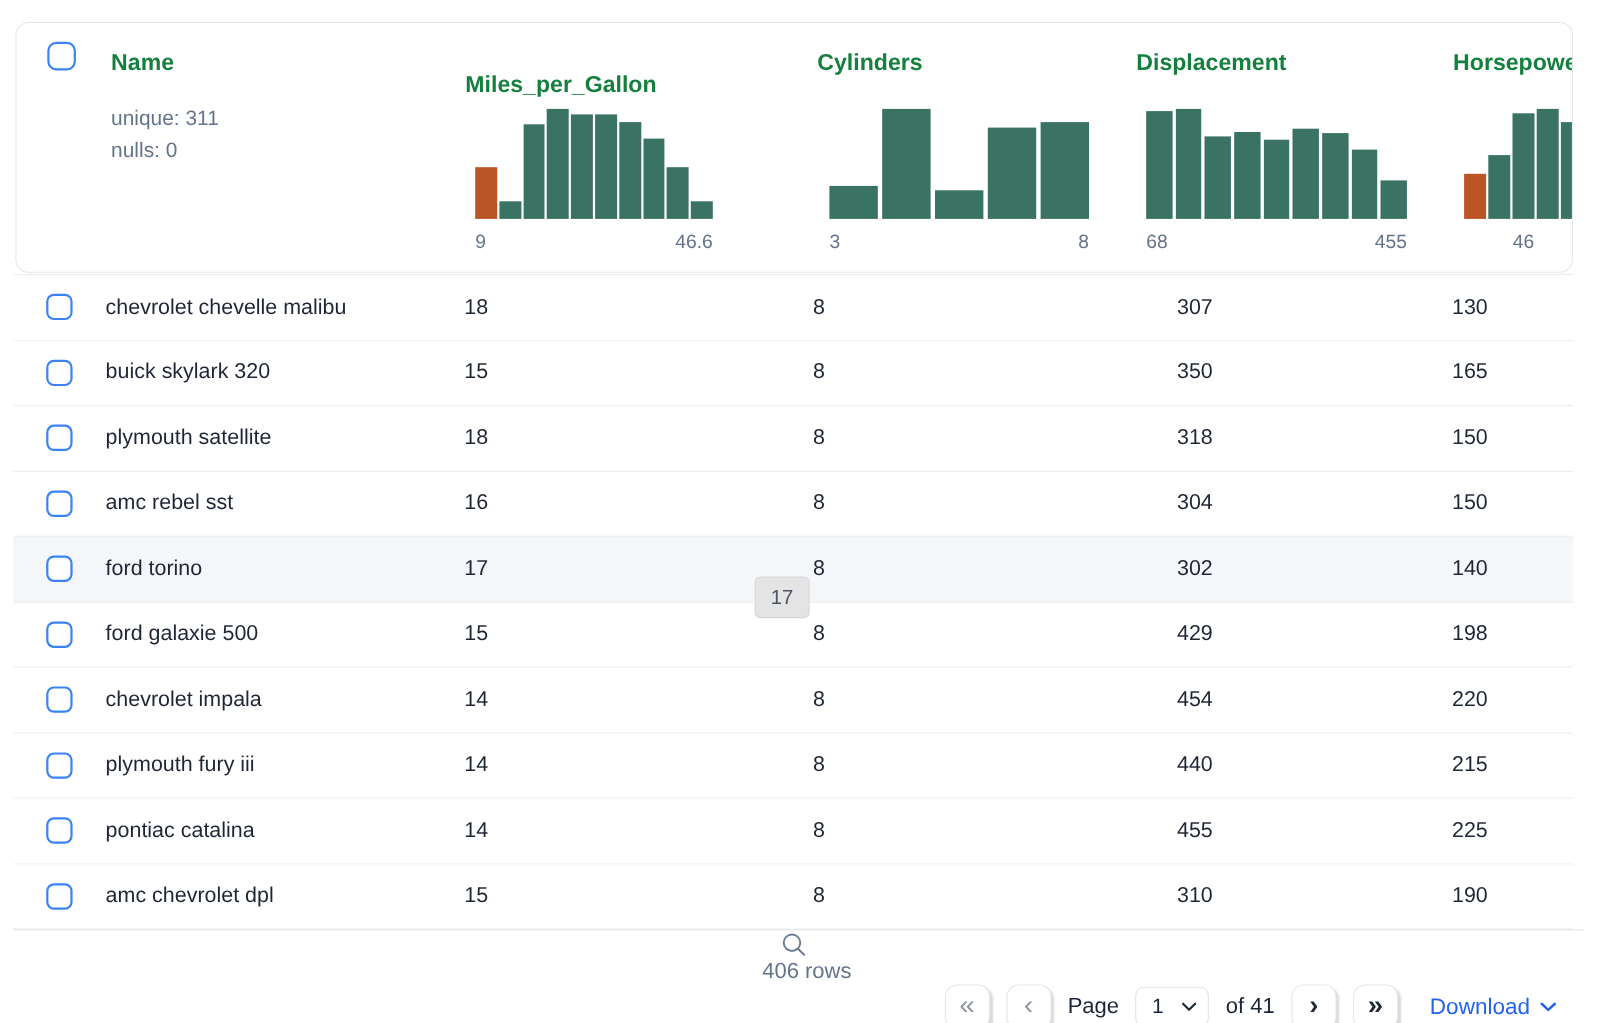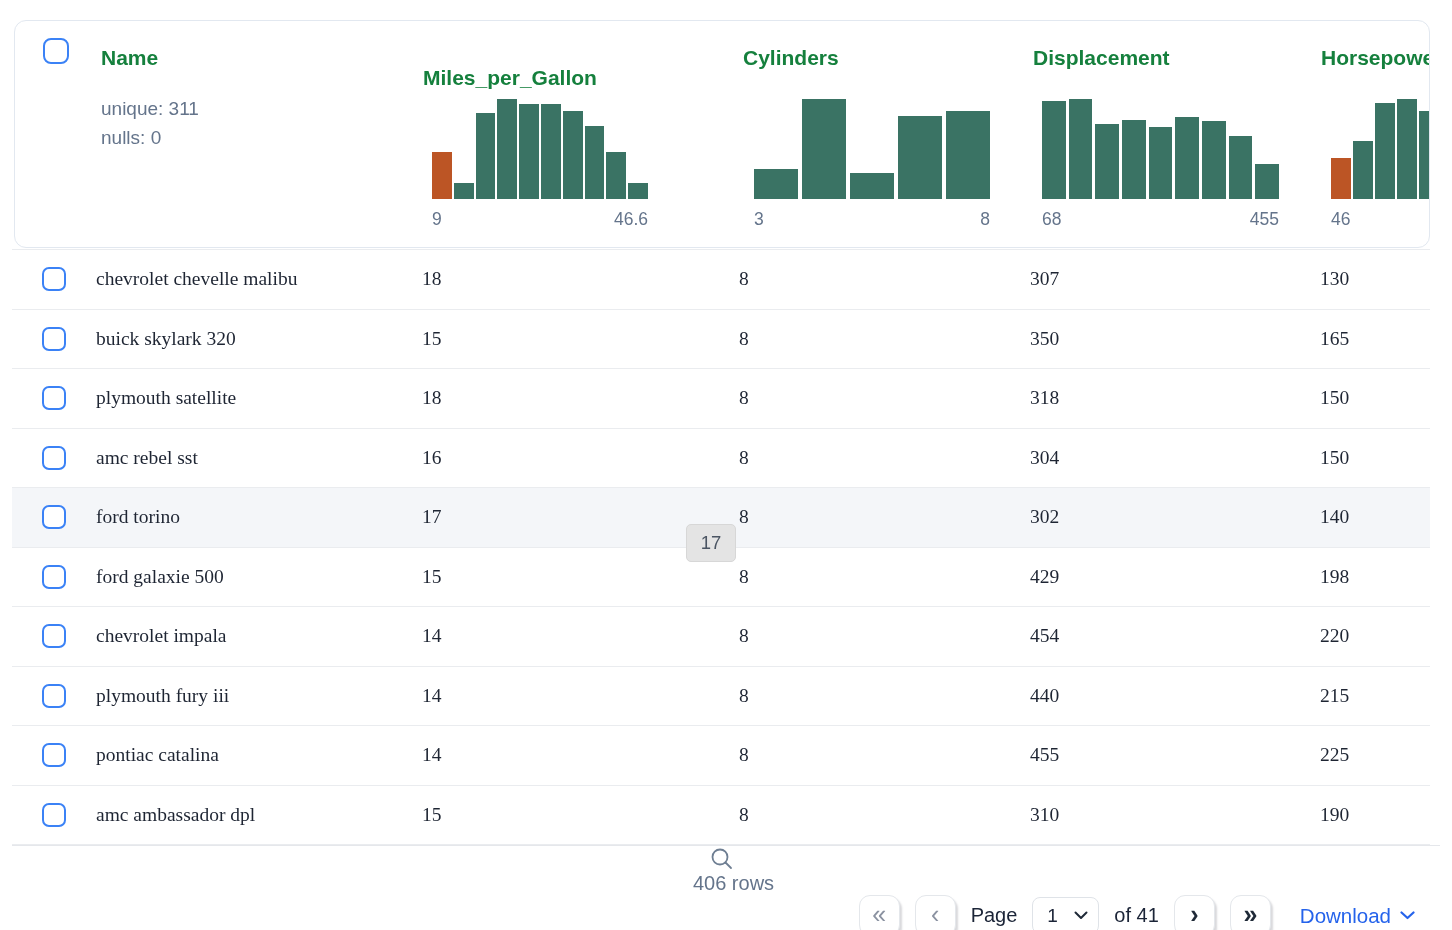--- a/index.html
+++ b/index.html
@@ -13,30 +13,30 @@
   .header-cb { position:absolute; left:28px; top:17px; width:26px; height:26px; border-radius:8px; }
   .col-title { position:absolute; top:25px; font-size:21px; color:#15803d; white-space:nowrap;font-weight:bold; }
   .name-title { left:86px; }
   .col-stats { position:absolute; left:86px; top:73px; font-size:19px; color:#64748b; line-height:29px; }
   .hist { position:absolute; top:78px; height:100px; display:flex; align-items:flex-end; }
   .hist .bar { flex:1 0 auto; }
   .hist-labels { position:absolute; top:188px; display:flex; justify-content:space-between;
     font-size:17.5px; color:#64748b; }
 
   
-  .rows { position:absolute; left:12px; top:249px; width:1418px; border-top:1px solid #eaecef;font-family:Liberation Serif, serif; }
+  .rows { position:absolute; left:12px; top:249px; width:1418px; border-top:1px solid #eaecef; }
   .row { position:relative; height:59.5px; border-bottom:1px solid #eaecef; background:#fff; }
   .row.highlight { background:#f4f6f9; }
   .row-cb { position:absolute; left:30px; top:50%; margin-top:-12px; width:24px; height:24px; }
   .cell { position:absolute; top:0; height:100%; display:flex; align-items:center;
     font-size:19.5px; color:#1e2533; white-space:nowrap; }
   .cell-name { left:84px; }
   .cell-mpg  { left:410px; }
   .cell-cyl  { left:727px; }
-  .cell-disp { left:1018px; }
+  .cell-disp { left:1058px; }
   .cell-hp   { left:1308px; }
 
   
   .tooltip { position:absolute; left:686px; top:524px; width:50px; height:38px; z-index:6;
     background:#e4e4e4; border:1px solid #d7d7d7; border-radius:5px;
     display:flex; align-items:center; justify-content:center;
     font-size:18.5px; color:#4b5563; }
 
   
   .footer { position:absolute; left:12px; top:845px; width:1428px; height:85px;
@@ -123,21 +123,21 @@
 
   <div class="hist-col">
     <div class="col-title" style="left: 1306px;">Horsepower</div>
     <div class="hist" style="left: 1316px; width: 108px; gap: 2px;">
           <div class="bar" style="height: 41px; background: rgb(188, 85, 37);"></div>
           <div class="bar" style="height: 58px; background: rgb(58, 115, 100);"></div>
           <div class="bar" style="height: 96px; background: rgb(58, 115, 100);"></div>
           <div class="bar" style="height: 100px; background: rgb(58, 115, 100);"></div>
           <div class="bar" style="height: 88px; background: rgb(58, 115, 100);"></div>
         </div>
-    <div class="hist-labels" style="left: 1316px; width: 108px;">
+    <div class="hist-labels" style="left: 1316px; width: 108px; justify-content: center;">
       <span>46</span>
       <span></span>
     </div>
   </div>
 </div>
 </div>
 
 <div class="rows" id="rows">
   <div class="row">
     <div class="checkbox row-cb"></div>
@@ -215,21 +215,21 @@
     <div class="checkbox row-cb"></div>
     <div class="cell cell-name">pontiac catalina</div>
     <div class="cell cell-mpg">14</div>
     <div class="cell cell-cyl">8</div>
     <div class="cell cell-disp">455</div>
     <div class="cell cell-hp">225</div>
   </div>
 
   <div class="row">
     <div class="checkbox row-cb"></div>
-    <div class="cell cell-name">amc ambassador dpl</div>
+    <div class="cell cell-name">amc chevrolet dpl</div>
     <div class="cell cell-mpg">15</div>
     <div class="cell cell-cyl">8</div>
     <div class="cell cell-disp">310</div>
     <div class="cell cell-hp">190</div>
   </div>
 </div>
 
 <div class="tooltip">17</div>
 
 <div class="footer">

